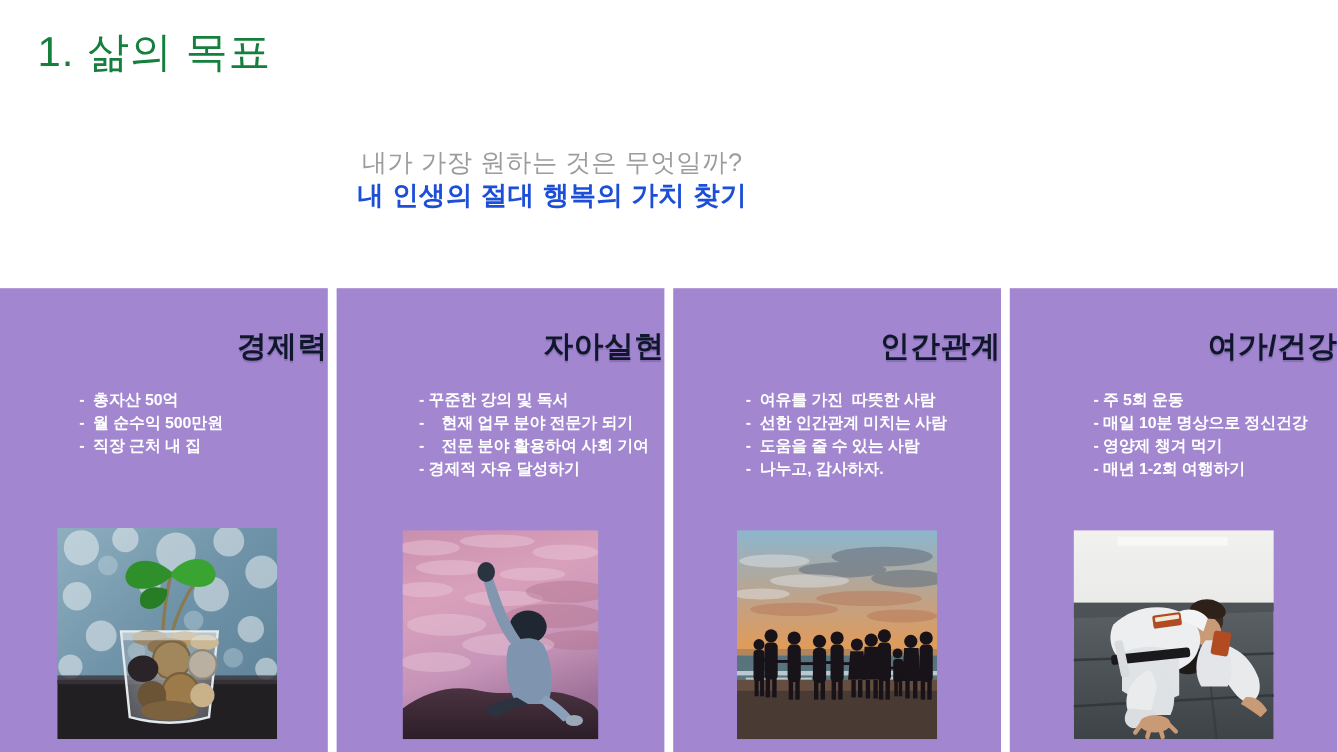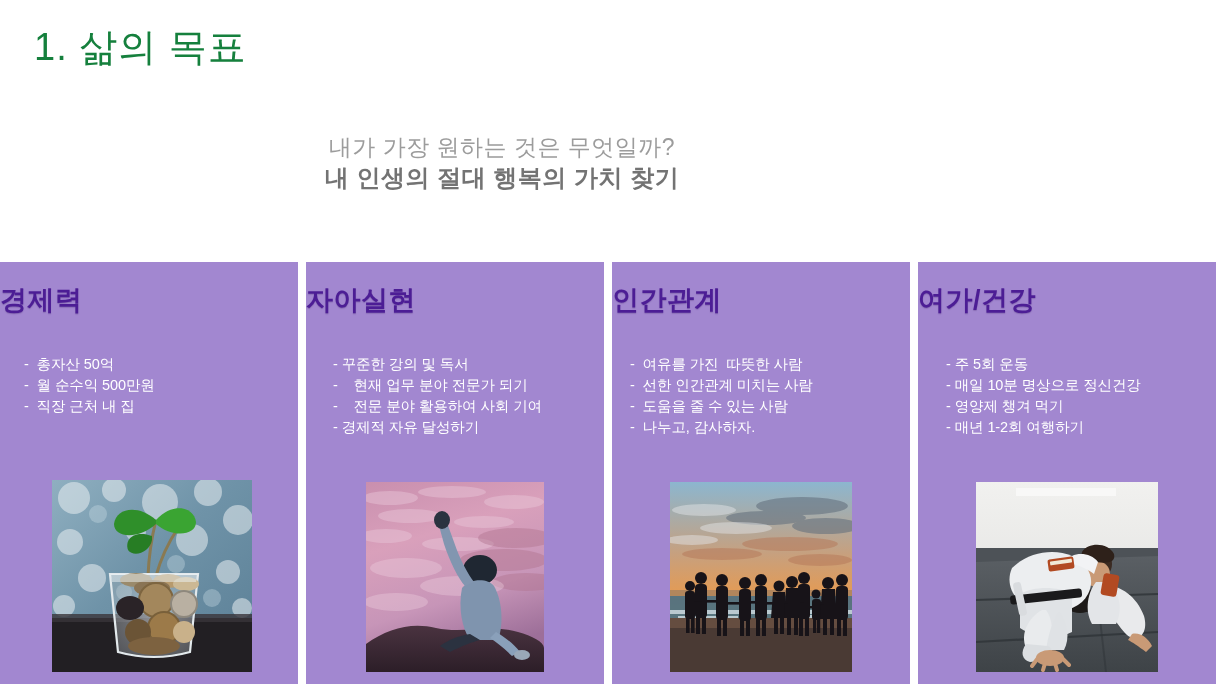--- a/index.html
+++ b/index.html
@@ -40,21 +40,21 @@
     font-size: 23px;
     font-weight: 400;
     color: #9C9C9C;
     letter-spacing: 0.5px;
     line-height: 30px;
     white-space: nowrap;
   }
   .subtitle-line2 {
     font-size: 24px;
     font-weight: 700;
-    color: #737373;
+    color: #1d4ed8;
     letter-spacing: 0.5px;
     line-height: 32px;
     white-space: nowrap;
   }
 
   
   .columns {
     position: absolute;
     left: 0;
     top: 262px;
@@ -66,42 +66,43 @@
   .col {
     position: relative;
     flex: 1 1 0;
     background: #A287D0;
     overflow: hidden;
   }
   .col-title {
     position: absolute;
     left: 0;
     right: 0;
-    top: 20px;
-    text-align: left;
+    top: 35px;
+    text-align: right;
     font-size: 27px;
     font-weight: 700;
-    color: #4c1d95;
+    color: #0f172a;
     letter-spacing: 0.5px;
     text-shadow: 0 1px 1px rgba(90,60,130,0.35);
   }
   .col-bullets {
     position: absolute;
     top: 92px;
     left: 0;
     right: 0;
     padding: 0 14px 0 18px;
   }
   .bullet {
     font-size: 14.5px;
-    font-weight: 400;
+    font-weight: 700;
     color: #FFFFFF;
     line-height: 21px;
     white-space: pre;
     letter-spacing: -0.1px;
+    margin-left: 48px;
   }
   .col-1 .col-bullets { padding-left: 24px; }
   .col-2 .col-bullets { padding-left: 27px; }
   .col-3 .col-bullets { padding-left: 18px; }
   .col-4 .col-bullets { padding-left: 28px; }
 
   
   .photo {
     position: absolute;
     bottom: 12px;

